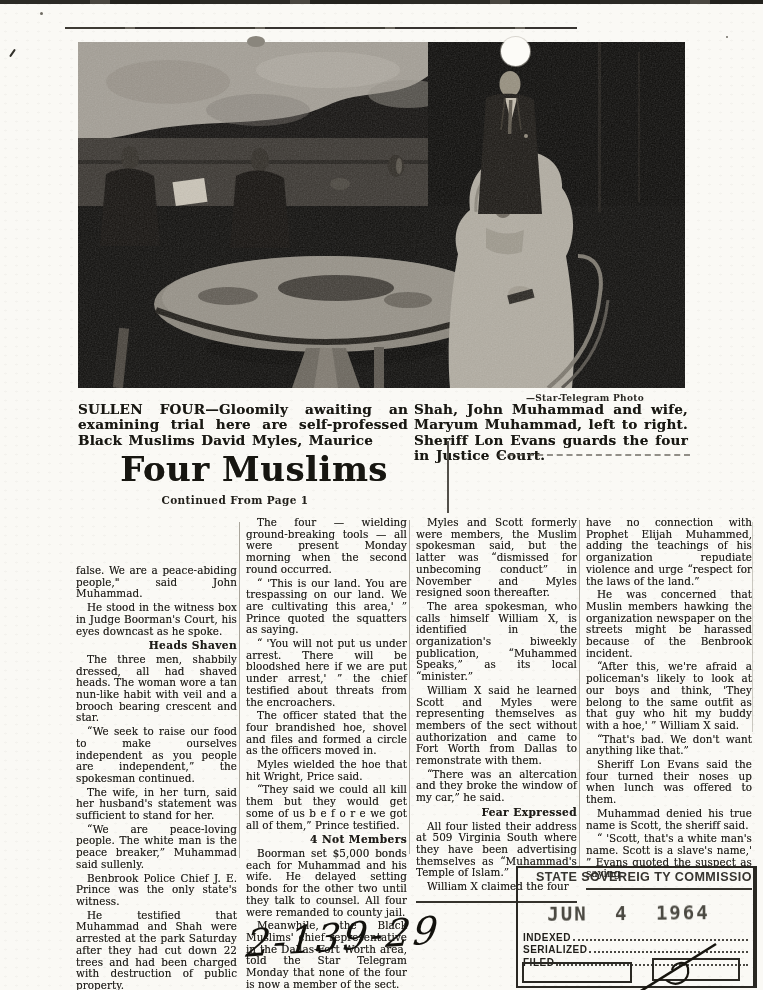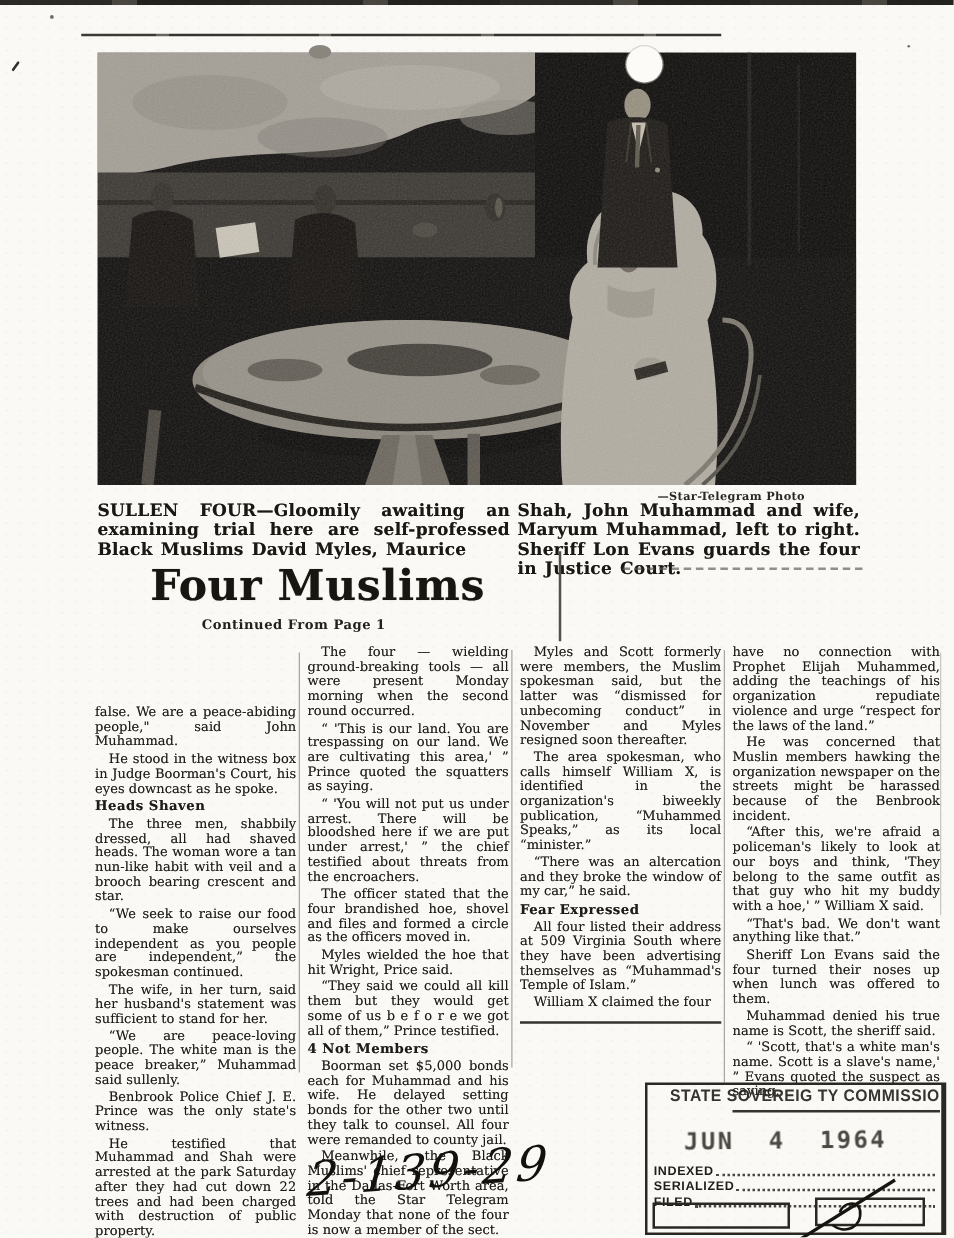--- a/index.html
+++ b/index.html
@@ -56,21 +56,21 @@
     font:10.4px/11.7px "DejaVu Serif",serif;color:#1e1c18;
     text-align:justify;letter-spacing:.05px;
     text-shadow:0 0 .4px rgba(28,26,22,.5);}
   .col[data-col="0"]{left:76px;width:161px;margin-top:48px;}
   .col[data-col="1"]{left:246px;width:161px;}
   .col[data-col="2"]{left:416px;width:161px;}
   .col[data-col="3"]{left:586px;width:166px;}
   .col.rule-bottom{border-bottom:2px solid #35332d;padding-bottom:6px;}
   .para{margin:0 0 2px 0;text-indent:11px;}
   .para.cont{text-indent:0;}
-  .subhead{margin:3px 0 2px 0;text-align:left;font-weight:bold;font-size:10.6px;letter-spacing:.4px;}
+  .subhead{margin:3px 0 2px 0;text-align:right;font-weight:bold;font-size:10.6px;letter-spacing:.4px;}
 
   .vrule{position:absolute;width:1px;background:#aaa69d;}
   .vr1{left:239px;top:522px;height:336px;}
   .vr2{left:409px;top:520px;height:334px;}
   .vr3{left:579px;top:520px;height:346px;}
   .vr4{left:752px;top:522px;height:210px;opacity:.6;}
 
   
   .handwriting{position:absolute;left:246px;top:914px;width:220px;
     font:italic 38px/44px "DejaVu Serif",serif;color:#12110d;
@@ -206,20 +206,21 @@
       <p class="para">The officer stated that the four brandished hoe, shovel and files and formed a circle as the officers moved in.</p>
       <p class="para">Myles wielded the hoe that hit Wright, Price said.</p>
       <p class="para">“They said we could all kill them but they would get some of us b e f o r e we got all of them,” Prince testified.</p>
       <p class="subhead">4 Not Members</p>
       <p class="para">Boorman set $5,000 bonds each for Muhammad and his wife. He delayed setting bonds for the other two until they talk to counsel. All four were remanded to county jail.</p>
       <p class="para">Meanwhile, the Black Muslims' chief representative in the Dallas-Fort Worth area, told the Star Telegram Monday that none of the four is now a member of the sect.</p>
     </div>
   <div class="col rule-bottom" data-col="2">
       <p class="para">Myles and Scott formerly were members, the Muslim spokesman said, but the latter was “dismissed for unbecoming conduct” in November and Myles resigned soon thereafter.</p>
       <p class="para">The area spokesman, who calls himself William X, is identified in the organization's biweekly publication, “Muhammed Speaks,” as its local “minister.”</p>
+      <p class="para">William X said he learned Scott and Myles were representing themselves as members of the sect without authorization and came to Fort Worth from Dallas to remonstrate with them.</p>
       <p class="para">“There was an altercation and they broke the window of my car,” he said.</p>
       <p class="subhead">Fear Expressed</p>
       <p class="para">All four listed their address at 509 Virginia South where they have been advertising themselves as “Muhammad's Temple of Islam.”</p>
       <p class="para">William X claimed the four</p>
     </div>
   <div class="col rule-bottom" data-col="3">
       <p class="para cont">have no connection with Prophet Elijah Muhammed, adding the teachings of his organization repudiate violence and urge “respect for the laws of the land.”</p>
       <p class="para">He was concerned that Muslin members hawking the organization newspaper on the streets might be harassed because of the Benbrook incident.</p>
       <p class="para">“After this, we're afraid a policeman's likely to look at our boys and think, 'They belong to the same outfit as that guy who hit my buddy with a hoe,' ” William X said.</p>
       <p class="para">“That's bad. We don't want anything like that.”</p>

